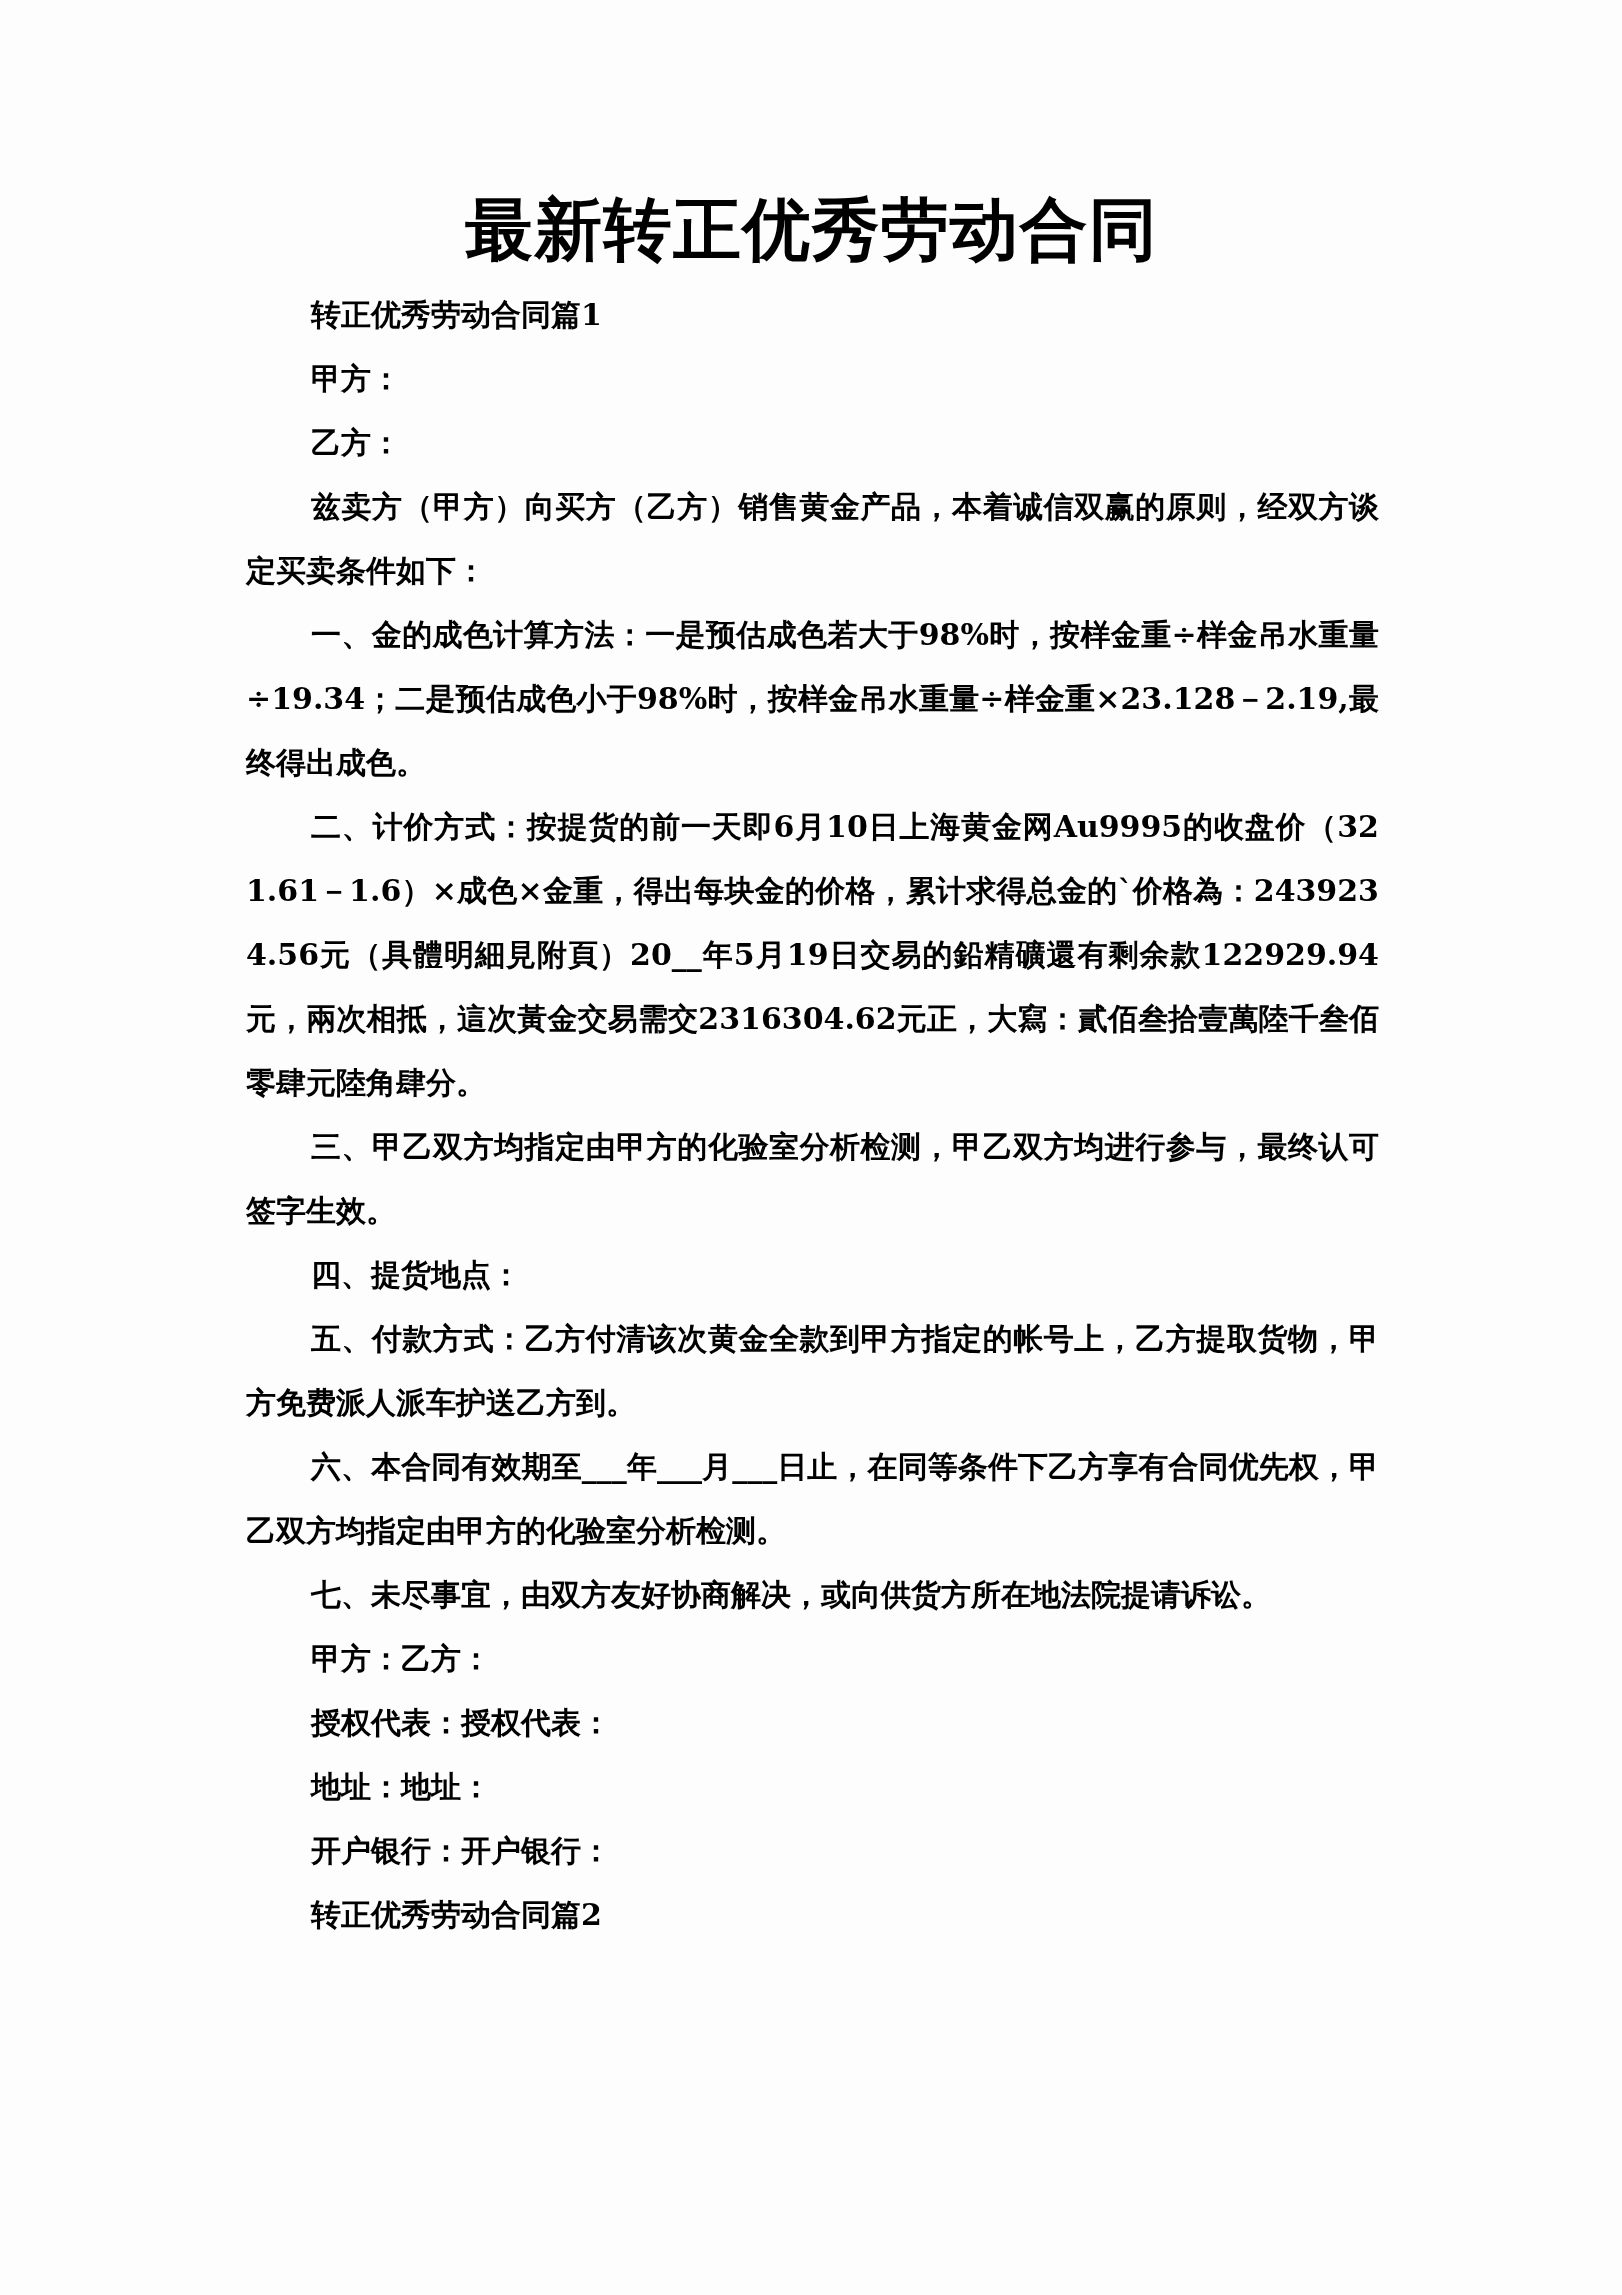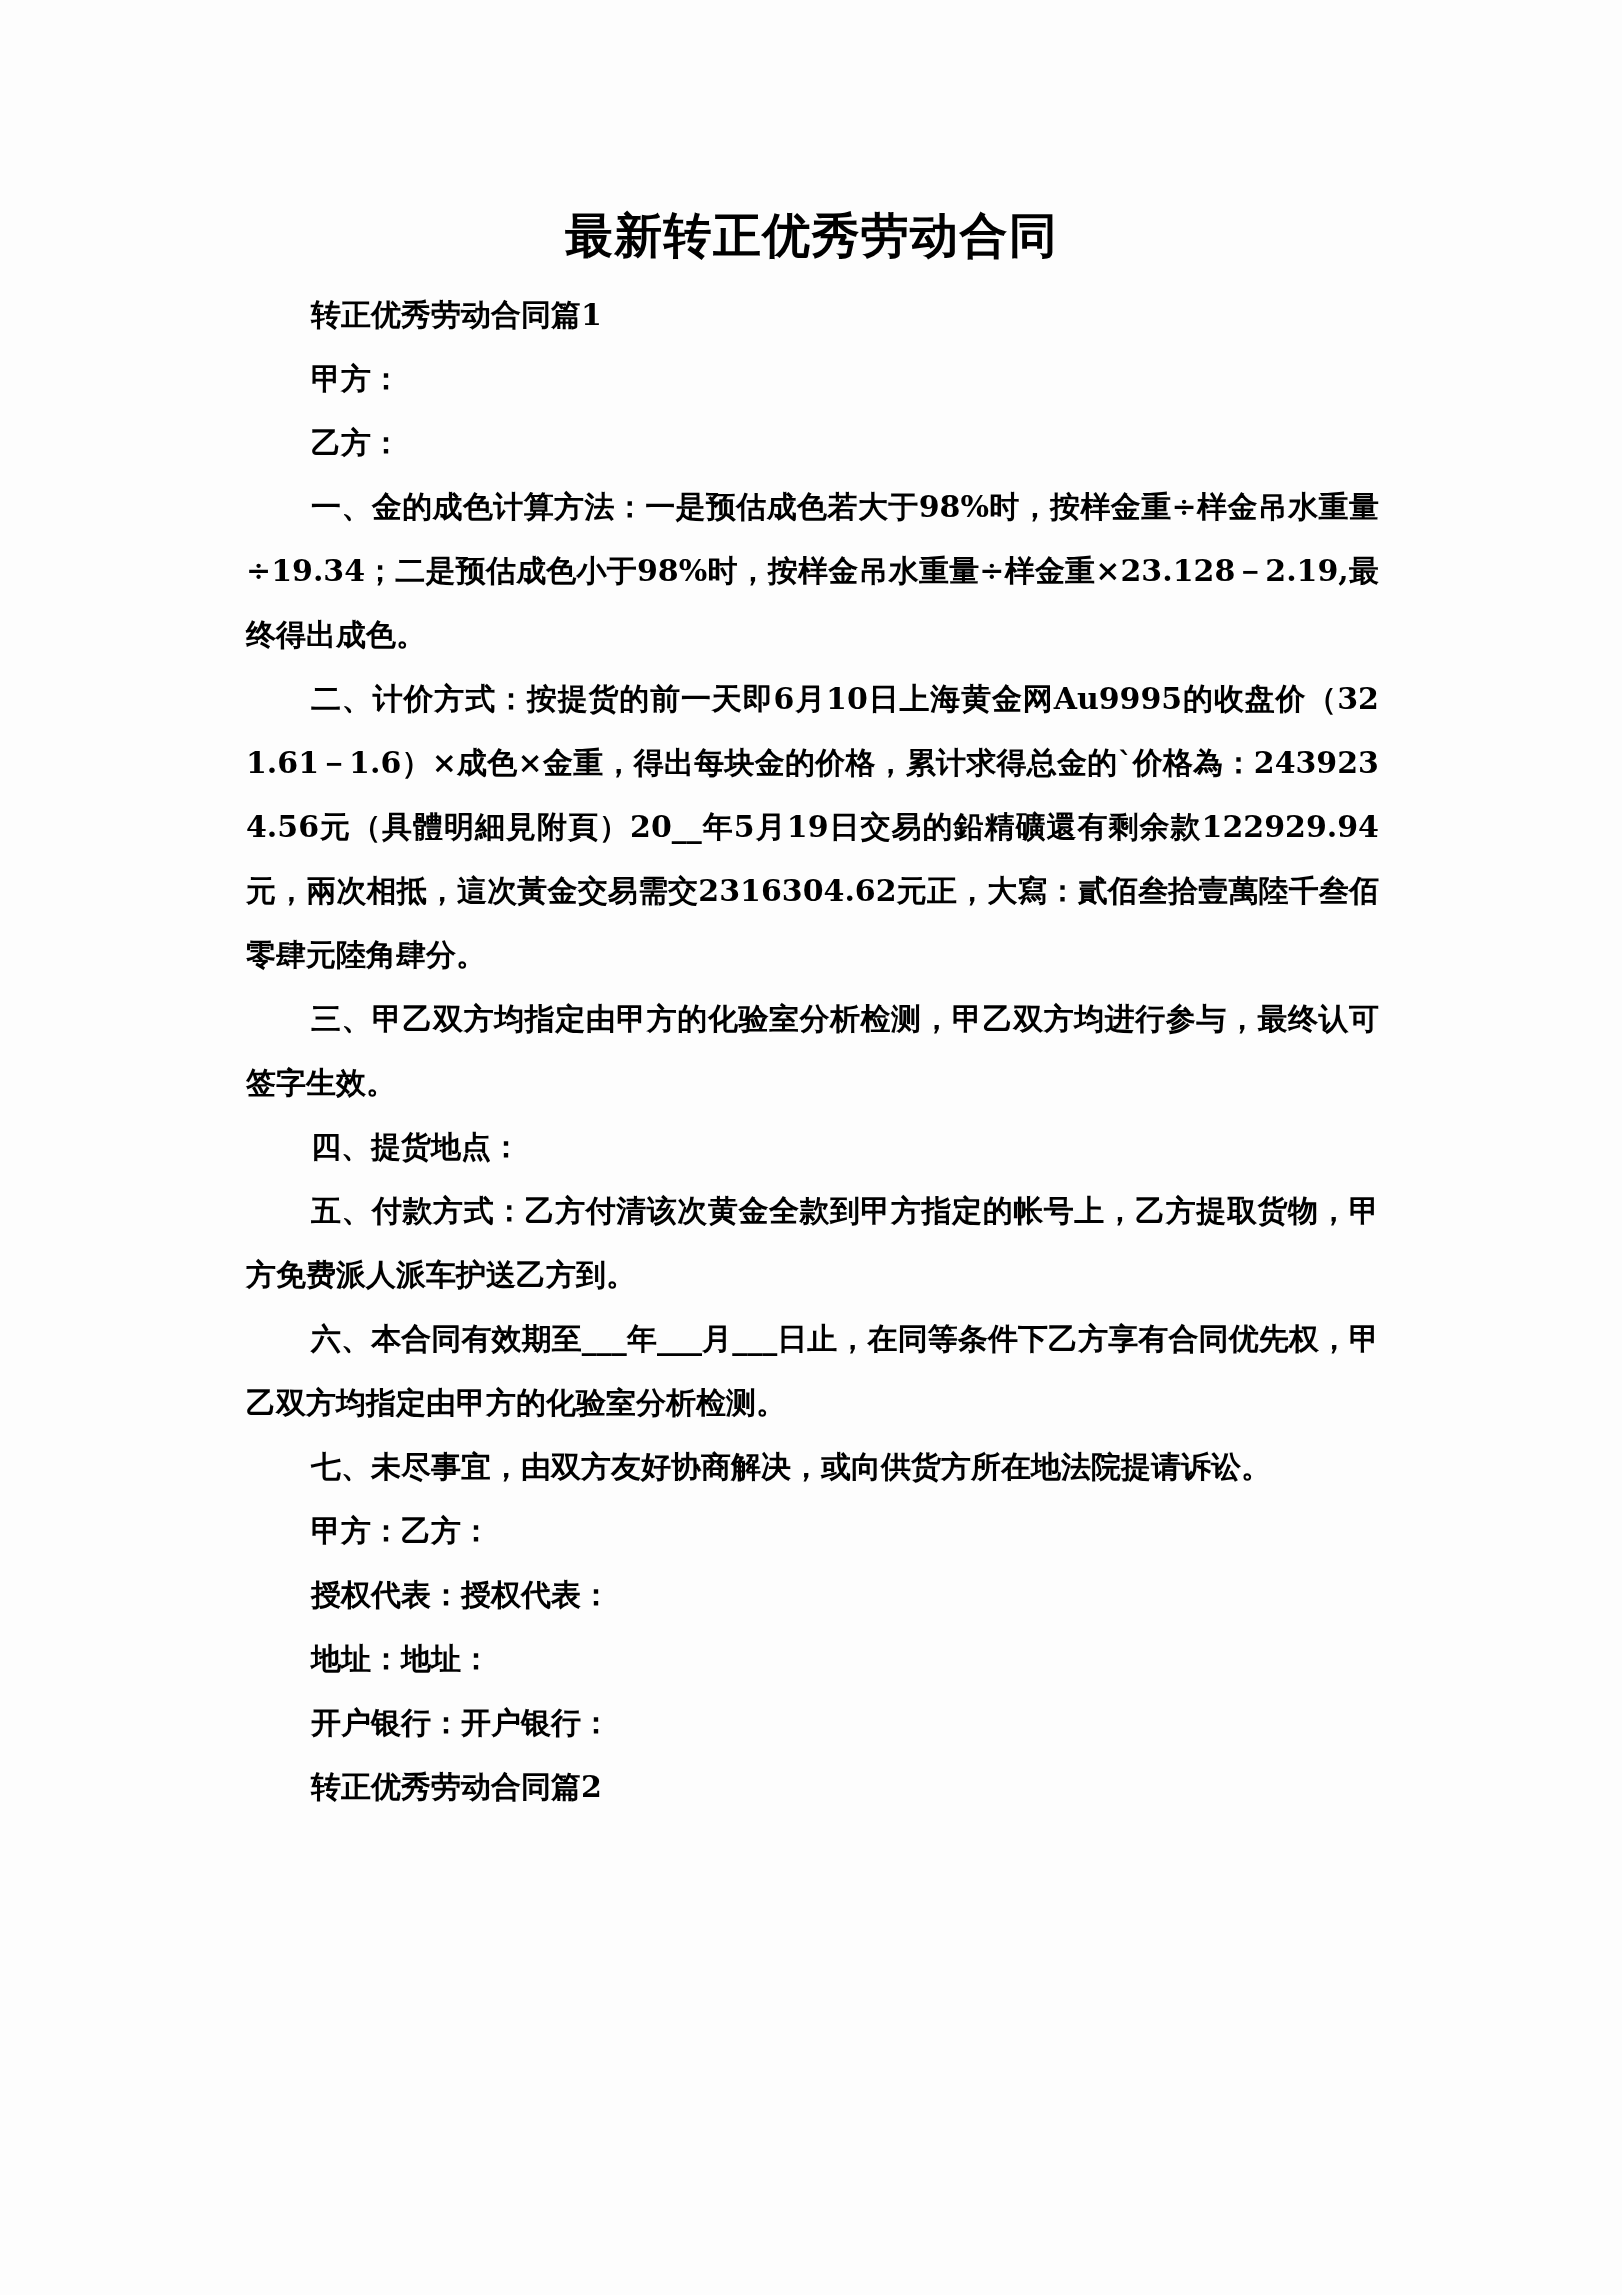--- a/index.html
+++ b/index.html
@@ -1,35 +1,36 @@
 <!DOCTYPE html>
 <html style="font-size:10.5px"><head>
 <meta charset="utf-8">
 <style>
   html, body { margin: 0; padding: 0; background: #ffffff; }
   body { width: 1623px; height: 2295px; position: relative; overflow: hidden;
          font-family: "DejaVu Serif", "Liberation Serif", serif; color: #000; }
   .page { position: absolute; left: 0; top: 0; width: 1623px; height: 2295px; background: #fdfdfd; }
-  .title { position: absolute; left: 0; top: 196px; width: 1623px; text-align: center;
-           font-size: 48px; line-height: 79px; font-weight: bold; letter-spacing: 1.3px;
+  .title { position: absolute; left: 0; top: 190px; width: 1623px; text-align: center;
+           font-size: 68px; line-height: 79px; font-weight: bold; letter-spacing: 1.3px;
            font-family: "DejaVu Serif", "Liberation Serif", serif; }
   .body { position: absolute; left: 246px; top: 283px; width: 1133px; }
   .p { font-size: 30px; line-height: 64px; margin: 0; text-align: justify;
        text-align-last: left; white-space: pre-wrap; word-break: break-all; font-weight: bold; }
   .indent { text-indent: 65px; }
 </style>
 </head>
 <body>
 
 <div class="page">
   <div class="title">最新转正优秀劳动合同</div>
   <div class="body">
     <p class="p indent">转正优秀劳动合同篇1</p>
     <p class="p indent">甲方：</p>
     <p class="p indent">乙方：</p>
+    <p class="p indent">兹卖方（甲方）向买方（乙方）销售黄金产品，本着诚信双赢的原则，经双方谈定买卖条件如下：</p>
     <p class="p indent">一、金的成色计算方法：一是预估成色若大于98%时，按样金重÷样金吊水重量÷19.34；二是预估成色小于98%时，按样金吊水重量÷样金重×23.128－2.19,最终得出成色。</p>
     <p class="p indent">二、计价方式：按提货的前一天即6月10日上海黄金网Au9995的收盘价（321.61－1.6）×成色×金重，得出每块金的价格，累计求得总金的`价格為：2439234.56元（具體明細見附頁）20__年5月19日交易的鉛精礦還有剩余款122929.94元，兩次相抵，這次黃金交易需交2316304.62元正，大寫：貳佰叁拾壹萬陸千叁佰零肆元陸角肆分。</p>
     <p class="p indent">三、甲乙双方均指定由甲方的化验室分析检测，甲乙双方均进行参与，最终认可签字生效。</p>
     <p class="p indent">四、提货地点：</p>
     <p class="p indent">五、付款方式：乙方付清该次黄金全款到甲方指定的帐号上，乙方提取货物，甲方免费派人派车护送乙方到。</p>
     <p class="p indent">六、本合同有效期至___年___月___日止，在同等条件下乙方享有合同优先权，甲乙双方均指定由甲方的化验室分析检测。</p>
     <p class="p indent">七、未尽事宜，由双方友好协商解决，或向供货方所在地法院提请诉讼。</p>
     <p class="p indent">甲方：乙方：</p>
     <p class="p indent">授权代表：授权代表：</p>
     <p class="p indent">地址：地址：</p>

